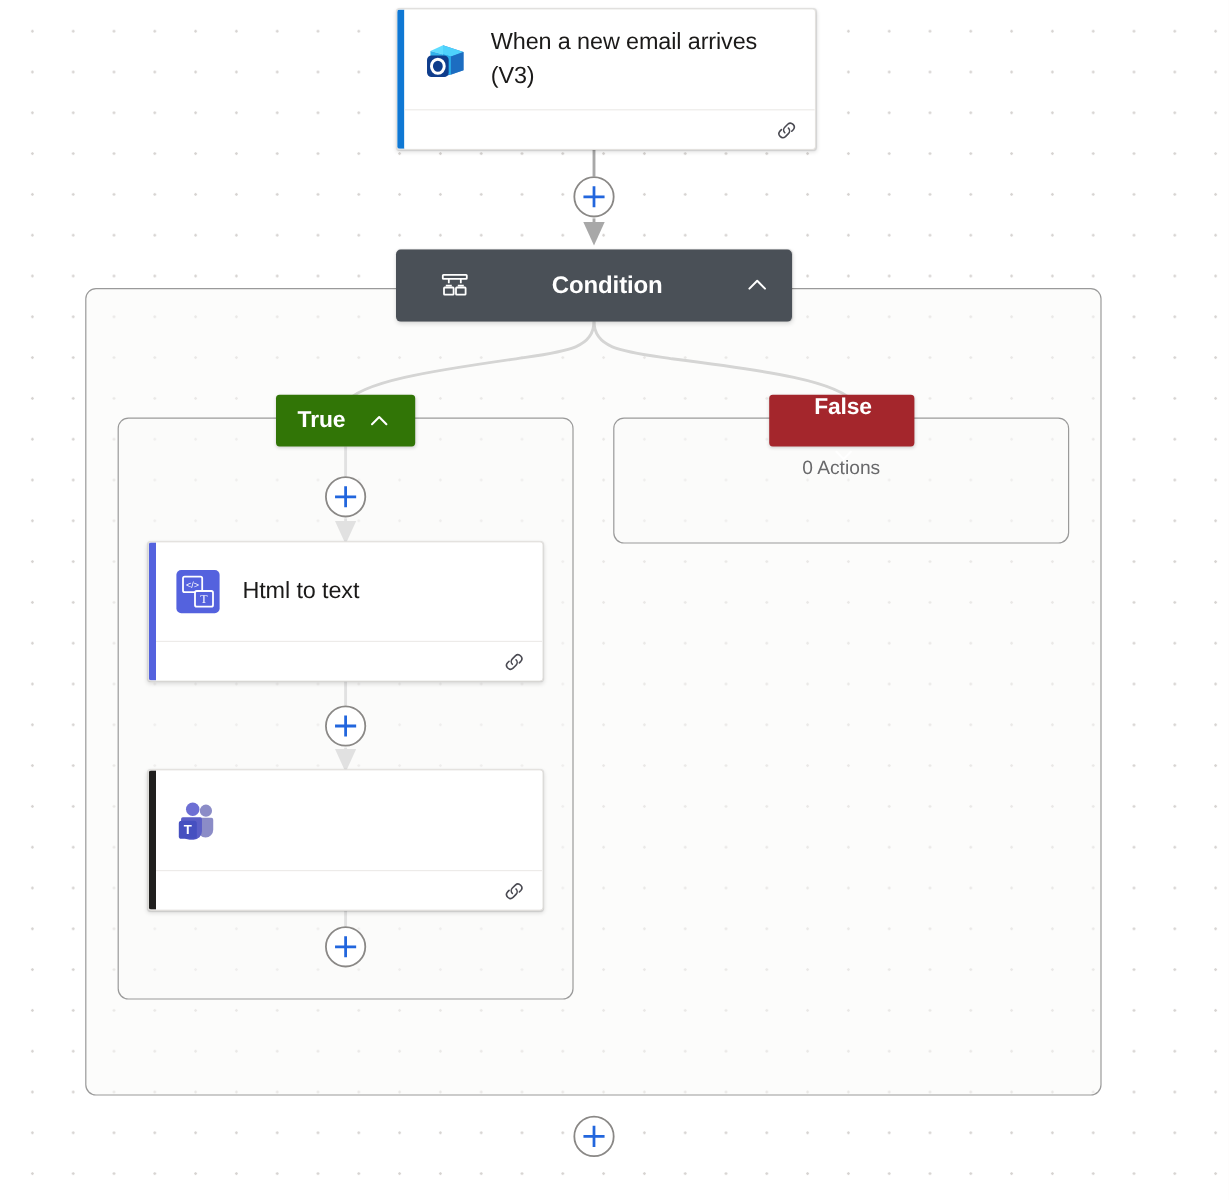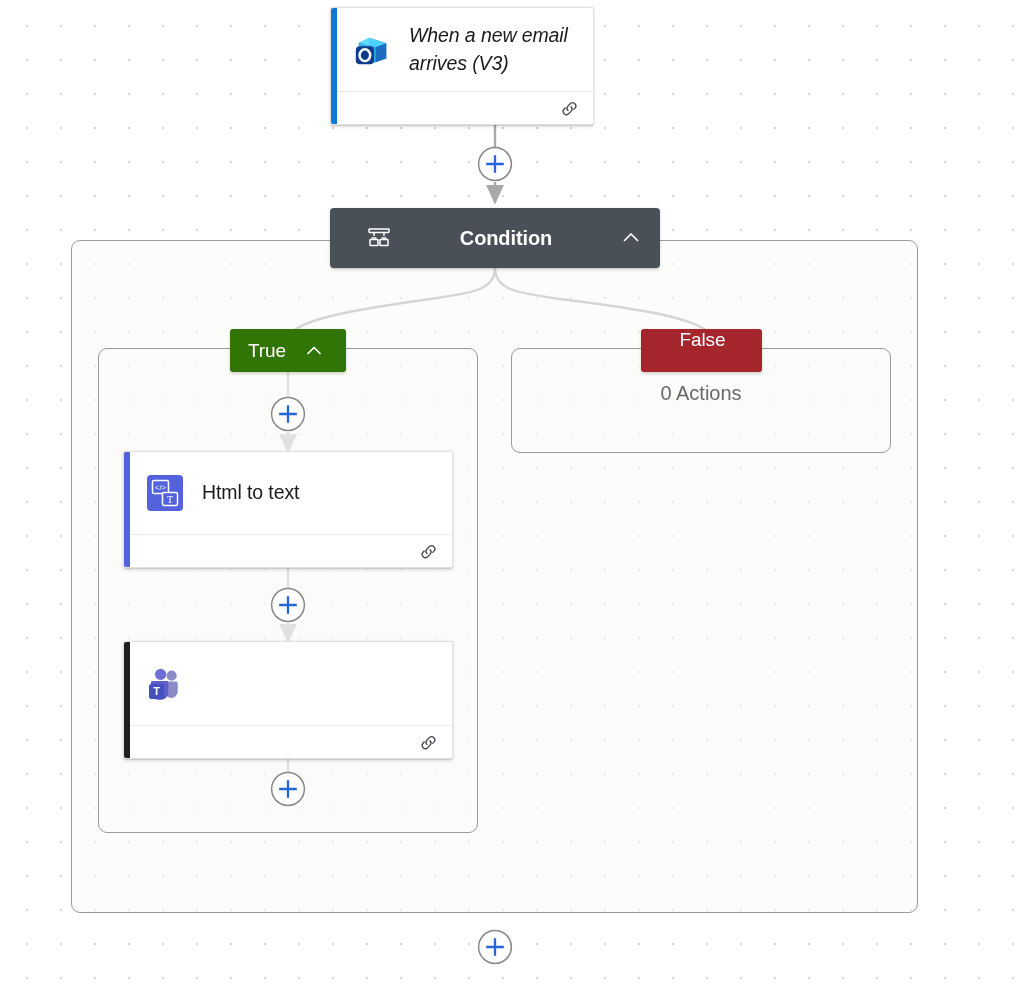--- a/index.html
+++ b/index.html
@@ -122,27 +122,27 @@
     border-radius: 3px;
     display: flex;
     align-items: center;
     gap: 18px;
     padding: 0 16px 0 18px;
     box-shadow: 0 1.2px 3px rgba(0,0,0,0.16);
   }
   .branch-pill .pill-label {
     color: #ffffff;
     font-size: 19px;
-    font-weight: 400;
+    font-weight: 700;
     letter-spacing: -0.1px;
   }
 
   .empty-actions {
     position: absolute;
-    font-size: 20px;
+    font-size: 16px;
     color: #69696b;
     text-align: center;
   }
 </style>
 </head>
 <body>
 
 <div id="canvas">
 
   <svg id="wires" viewBox="0 0 1024 1000" xmlns="http://www.w3.org/2000/svg">
@@ -171,21 +171,21 @@
       <line x1="288" y1="759" x2="288" y2="772"></line>
     </g>
   </svg>
 
   <div class="scope-box" style="left:71px; top:240px; width:847px; height:673px;"></div>
 
   <div class="branch-box" style="left:98px; top:348px; width:380px; height:485px;"></div>
 
   <div class="branch-box" style="left:511px; top:348px; width:380px; height:105px;"></div>
 
-  <div class="node" style="left:330px; top:7px; width:264px; height:118px;font-style:italic;">
+  <div class="node" style="left:330px; top:7px; width:350px; height:118px;">
     <div class="card" style="width:100%; height:100%;">
       <div class="card-accent" style="background:#0f78d4;"></div>
       <div class="card-body">
         <div class="card-main">
           <span class="card-icon">
             <svg viewBox="0 0 40 40" width="38" height="38" xmlns="http://www.w3.org/2000/svg">
               <path d="M17 7 L35 13 L35 29 L17 35 Z" fill="#2b7cd3"></path>
               <path d="M17 7 L35 13 L24 17 L6 12 Z" fill="#50d9ff" opacity="0.92"></path>
               <path d="M6 12 L24 17 L24 33 L6 28 Z" fill="#28afea" opacity="0.95"></path>
               <path d="M24 17 L35 13 L35 29 L24 33 Z" fill="#1a6bbd" opacity="0.85"></path>

